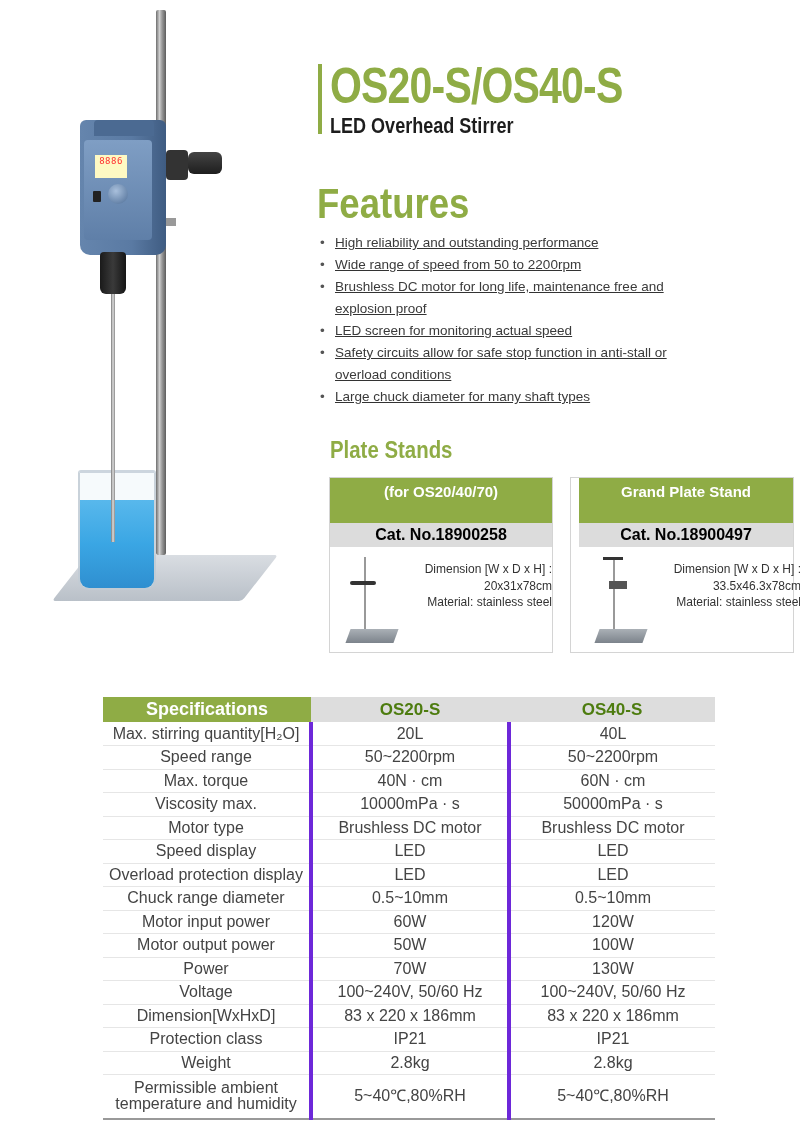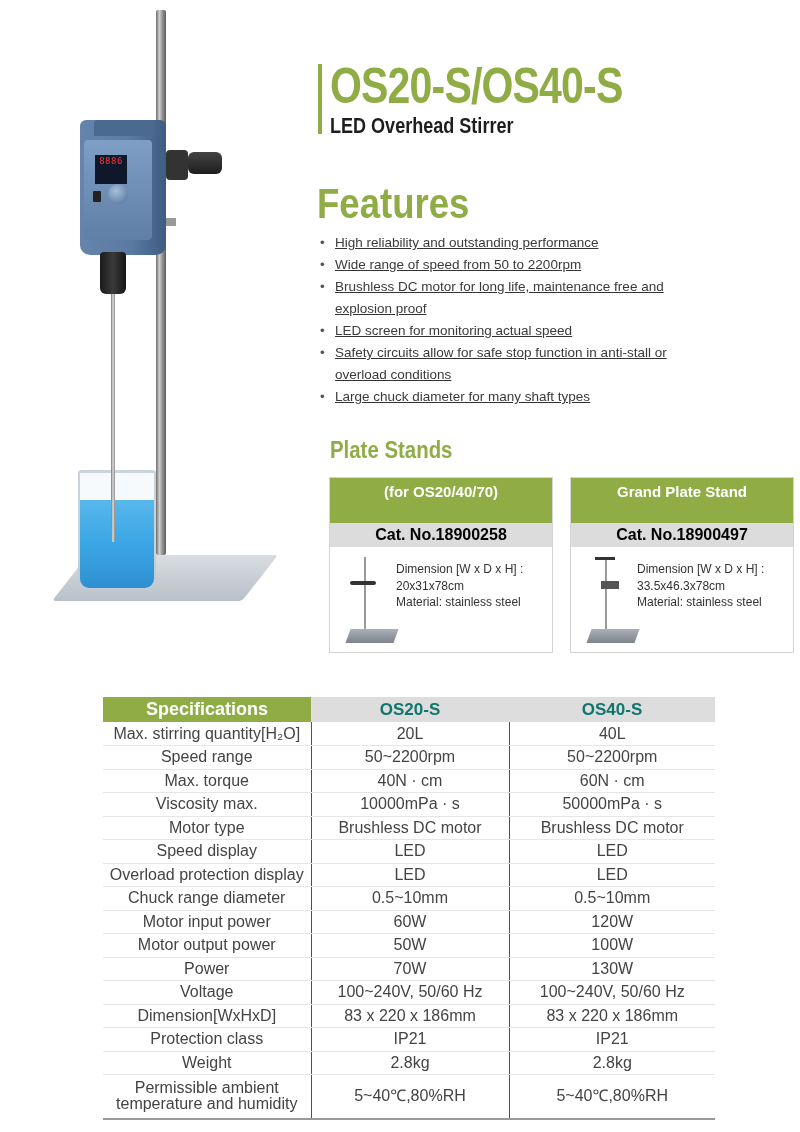--- a/index.html
+++ b/index.html
@@ -14,22 +14,22 @@
   .base-top { position: absolute; left: 70px; top: 555px; width: 190px; height: 46px;
          background: linear-gradient(180deg, #d9dde2, #b9c0c8); transform: skewX(-38deg);
          border-radius: 3px; }
   .motor { position: absolute; left: 80px; top: 120px; width: 86px; height: 135px;
          background: linear-gradient(90deg, #6585ad 0%, #5a7aa3 60%, #3f5c82 100%);
          border-radius: 6px 6px 10px 10px; }
   .motor-cap { position: absolute; left: 94px; top: 120px; width: 60px; height: 16px;
          background: #4b6a92; border-radius: 4px 4px 0 0; }
   .panel { position: absolute; left: 84px; top: 140px; width: 68px; height: 100px;
          background: linear-gradient(180deg, #7f9ec4, #5f7fa8); border-radius: 4px; }
-  .led { position: absolute; left: 95px; top: 155px; width: 32px; height: 29px;
-         background: #0f172a; color: #ff3030; font-family: "DejaVu Sans Mono", monospace;
+  .led { position: absolute; left: 95px; top: 155px; width: 32px; height: 23px;
+         background: #fef9c3; color: #ff3030; font-family: "DejaVu Sans Mono", monospace;
          font-size: 9px; line-height: 12px; text-align: center; letter-spacing: 0.5px; }
   .switch { position: absolute; left: 93px; top: 191px; width: 8px; height: 11px; background: #222; border-radius: 1px; }
   .knob { position: absolute; left: 108px; top: 184px; width: 20px; height: 20px; border-radius: 50%;
          background: radial-gradient(circle at 40% 35%, #a9c0dc, #4c6c95); }
   .clamp { position: absolute; left: 166px; top: 150px; width: 22px; height: 30px; background: #333; border-radius: 4px; }
   .clamp-knob { position: absolute; left: 188px; top: 152px; width: 34px; height: 22px; background: linear-gradient(180deg, #444, #1e1e1e); border-radius: 6px; }
   .clamp-small { position: absolute; left: 166px; top: 218px; width: 10px; height: 8px; background: #999; }
   .chuck { position: absolute; left: 100px; top: 252px; width: 26px; height: 42px;
          background: linear-gradient(90deg, #1a1a1a, #3a3a3a, #151515); border-radius: 4px 4px 6px 6px; }
   .shaft { position: absolute; left: 111px; top: 292px; width: 4px; height: 250px;
@@ -54,40 +54,40 @@
          color: #8fac45; transform: scaleX(0.85); transform-origin: left top; line-height: 46px; }
   .features-list { position: absolute; left: 318px; top: 232px; width: 400px; list-style: none; text-decoration: underline; }
   .features-list li { position: relative; padding-left: 17px; font-size: 13.5px; line-height: 22px; color: #3a3a3a; }
   .features-list li::before { content: "•"; position: absolute; left: 2px; top: 0; color: #555; }
 
   
   .stands-heading { position: absolute; left: 330px; top: 436px; font-weight: bold; font-size: 24px;
          color: #8fac45; transform: scaleX(0.85); transform-origin: left top; line-height: 28px; }
   .stand-card { position: absolute; top: 477px; width: 224px; height: 176px; border: 1px solid #d4d4d4; background: #fff; }
   .stand-card.c1 { left: 329px; }
-  .stand-card.c2 { left: 570px; }
+  .stand-card.c2 { left: 570px; padding-left: 8px; }
   .stand-head { height: 45px; background: #8fac45; color: #fff; text-align: center;
          font-weight: bold; font-size: 15px; line-height: 17px; padding-top: 5px; }
   .stand-cat { height: 24px; background: #dcdcdc; color: #000000; text-align: center; font-weight: bold;
          font-size: 16px; line-height: 24px; }
-  .stand-body { position: relative; height: 105px; }
+  .stand-body { position: relative; height: 105px; text-align: right; }
   .stand-img { position: absolute; left: 8px; top: 6px; width: 60px; height: 94px; }
   .stand-pole { position: absolute; left: 26px; top: 4px; width: 2px; height: 78px; background: #999; }
   .stand-clamp { position: absolute; left: 12px; top: 28px; width: 26px; height: 4px; background: #333; border-radius: 2px; }
   .stand-clamp2 { position: absolute; left: 16px; top: 4px; width: 20px; height: 3px; background: #333; }
   .stand-clamp3 { position: absolute; left: 22px; top: 28px; width: 18px; height: 8px; background: #555; }
   .stand-base { position: absolute; left: 10px; top: 76px; width: 48px; height: 14px; background: linear-gradient(180deg,#aab0b6,#7c838b); transform: skewX(-20deg); }
   .stand-text { position: absolute; left: 66px; top: 14px; font-size: 12px; line-height: 16.5px; color: #333; width: 156px; }
 
   
   .spec-table { position: absolute; left: 103px; top: 697px; width: 612px; border-collapse: collapse; table-layout: fixed; }
-  .spec-table th { height: 25px; font-weight: bold; font-size: 17px; color: #0f766e; background: #dddddd; text-align: center; }
+  .spec-table th { height: 25px; font-weight: bold; font-size: 17px; color: #4d7c0f; background: #dddddd; text-align: center; }
   .spec-table th.first { background: #8fac45; color: #fff; font-size: 18px; }
   .spec-table td { height: 23.5px; font-size: 16px; color: #444; text-align: center; border-bottom: 1px solid #e6e6e6; }
-  .spec-table td + td { border-left: 1px solid #6d28d9; }
+  .spec-table td + td { border-left: 4px solid #6d28d9; }
   .spec-table tr.tall td { height: 44px; line-height: 16px; }
   .spec-table tr:last-child td { border-bottom: 2px solid #999; }
   .col1 { width: 208px; } .col2 { width: 198px; } .col3 { width: 206px; }
 </style>
 </head>
 <body>
 
 <div class="product">
   <div class="base-top"></div>
   <div class="rod"></div>

